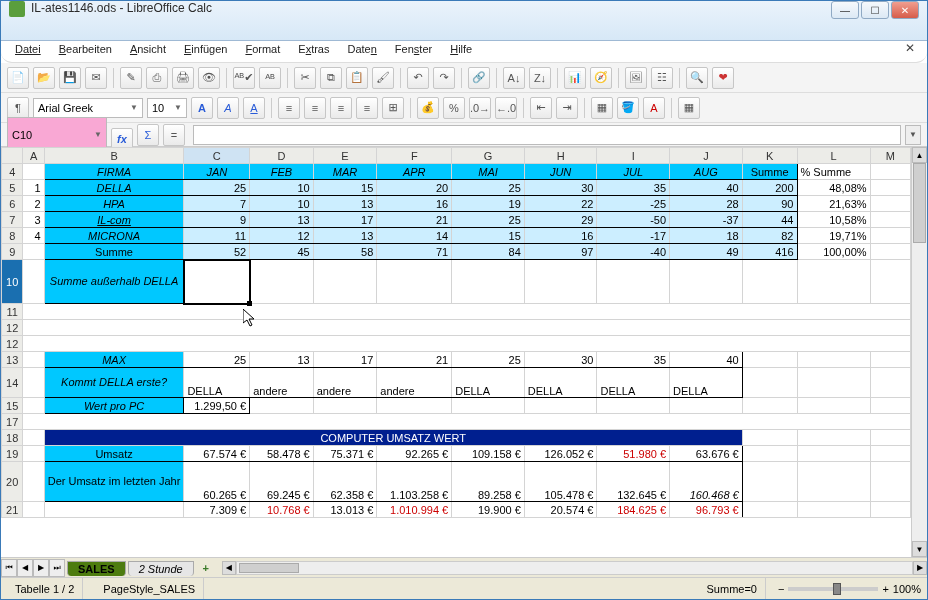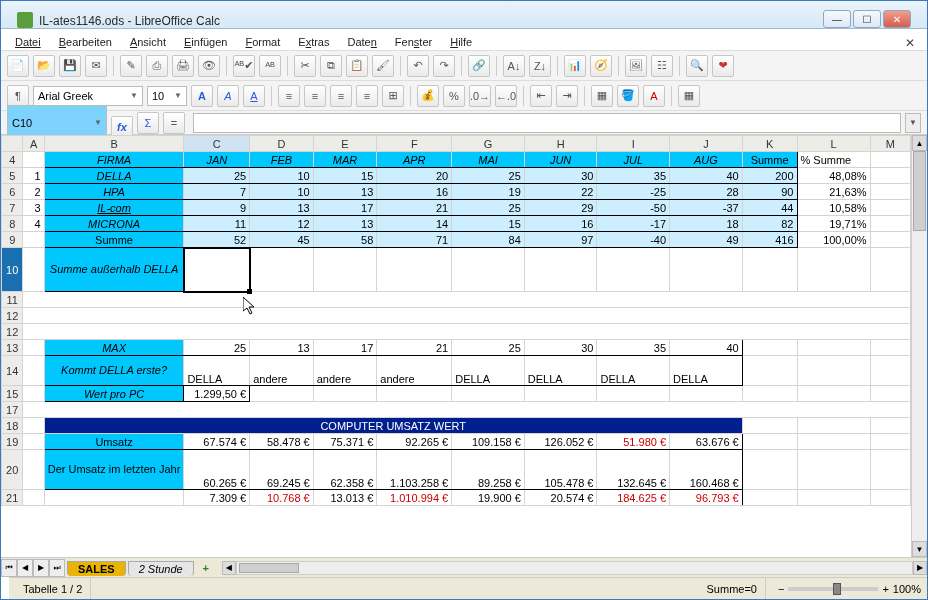--- a/index.html
+++ b/index.html
@@ -1,36 +1,36 @@
 <!DOCTYPE html>
 <html><head>
 <meta charset="utf-8">
 <style>
 * { box-sizing: border-box; margin: 0; padding: 0; font-family: "Segoe UI", Tahoma, sans-serif; font-size: 11px; }
 html, body { width: 928px; height: 600px; overflow: hidden; background: #fff; }
 .window { width: 928px; height: 600px; display: flex; flex-direction: column; border: 1px solid #3a7ab8; }
-.titlebar { height: 28px; background: linear-gradient(#eaf3fb,#d7e8f7); display: flex; align-items: flex-end; padding: 0 16px; border-bottom: 1px solid #9fb9d4; }
+.titlebar { height: 40px; background: linear-gradient(#eaf3fb,#d7e8f7); display: flex; align-items: flex-start; padding: 0 8px; border-bottom: 1px solid #9fb9d4; }
 .titlebar .icon { width: 16px; height: 16px; margin-right: 6px; background: #5a9e3c; border-radius: 2px; }
 .titlebar .title { flex: 1; color: #2b2b2b; font-size: 12px; }
 .winbtns { display: flex; gap: 2px; }
 .winbtn { width: 28px; height: 18px; background: linear-gradient(#f6f9fc,#dce9f5); border: 1px solid #8fa9c4; border-radius: 3px; display: flex; align-items: center; justify-content: center; font-size: 10px; color: #333; }
 .winbtn.close { background: linear-gradient(#f19e8f,#d65c4a); color: #fff; }
-.menubar { height: 22px; display: flex; align-items: flex-end; padding: 0 6px; gap: 2px; border-bottom: 1px solid #ddd; }
+.menubar { height: 22px; display: flex; align-items: flex-start; padding: 0 6px; gap: 2px; border-bottom: 1px solid #ddd; border-radius: 11px; }
 .menubar .item { padding: 2px 8px; color: #222; }
 .menubar .item u { text-decoration: underline; }
 .menubar .close-doc { margin-left: auto; padding: 0 6px; font-size: 12px; color: #444; }
 .toolbar { height: 30px; display: flex; align-items: center; padding: 2px 6px; gap: 4px; border-bottom: 1px solid #ddd; background: #f4f4f4; }
 .tbtn { width: 22px; height: 22px; background: linear-gradient(#fff,#eaeaea); border: 1px solid #c6c6c6; border-radius: 2px; display: flex; align-items: center; justify-content: center; font-size: 11px; color: #555; }
 .tsep { width: 1px; height: 20px; background: #ccc; margin: 0 2px; }
 .fmtbar { height: 30px; display: flex; align-items: center; padding: 2px 6px; gap: 4px; border-bottom: 1px solid #ddd; background: #f4f4f4; }
 .fontbox, .sizebox { height: 20px; border: 1px solid #bbb; background: #fff; display: flex; align-items: center; padding: 0 4px; }
 .fontbox { width: 110px; } .sizebox { width: 40px; }
 .fontbox .dd, .sizebox .dd { margin-left: auto; font-size: 8px; color: #666; }
 .cellref-bar { height: 24px; display: flex; align-items: center; padding: 2px 6px; gap: 4px; border-bottom: 1px solid #ccc; background: #f4f4f4; }
-.cellref { width: 100px; height: 20px; border: 1px solid #bbb; background: #7dd3fc; padding: 17px 4px; display: flex; align-items: center; text-align: right; }
+.cellref { width: 100px; height: 20px; border: 1px solid #bbb; background: #f9a8d4; padding: 17px 4px; display: flex; align-items: center; text-align: right; }
 .cellref .dd { margin-left: auto; font-size: 8px; color: #666; }
 .formula-area { flex: 1; height: 20px; border: 1px solid #bbb; background: #fff; margin-left: 4px; }
 .right-dd { width: 16px; height: 20px; border: 1px solid #bbb; background: #eee; display: flex; align-items:center; justify-content:center; font-size:8px; color:#555;}
 .sheet-area { flex: 1; display: flex; overflow: hidden; position: relative; background: #fff; }
 .grid-wrap { flex: 1; overflow: hidden; position: relative; }
 table.grid { border-collapse: collapse; table-layout: fixed; }
 table.grid th, table.grid td { border: 1px solid #d4d4d4; padding: 0; height: 16px; font-size: 11px; }
 table.grid th { background: #ecece8; font-weight: normal; color: #333; text-align: center; }
 th.corner { width: 24px; height: 16px; }
 th.rowh { width: 24px; text-align: center; }
@@ -55,28 +55,28 @@
 .cursor-cell { outline: 2px solid #000; outline-offset: -1px; position: relative; }
 .cursor-cell::after { content: ""; position: absolute; right: -3px; bottom: -3px; width: 5px; height: 5px; background: #000; }
 .vscroll { width: 16px; background: #eee; border-left: 1px solid #ccc; display:flex; flex-direction:column; }
 .vscroll .arr{height:16px; background:#ddd; border:1px solid #bbb; display:flex;align-items:center;justify-content:center;font-size:8px;}
 .vscroll .track{flex:1; background:#eee; position:relative;}
 .vscroll .thumb{position:absolute; top:0; left:1px; right:1px; height:80px; background:#cfcfcf; border:1px solid #aaa;}
 .tabstrip { height: 20px; display: flex; align-items: center; border-top: 1px solid #ccc; background: #ece9d8; }
 .tabnav { display:flex; }
 .tabnav .nb{ width:16px;height:18px;border:1px solid #bbb;background:#eee;display:flex;align-items:center;justify-content:center;font-size:8px;}
 .tab { padding: 1px 10px; border: 1px solid #aaa; background: #fff; border-bottom: none; margin-left: 2px; border-radius: 0 0 4px 4px; transform: translateY(1px);}
-.tab.active { font-weight: bold; background: #eab308; }
+.tab.active { font-weight: bold; background: #4d7c0f; }
 .tab.inactive{ background:#e6e6e6; font-style: italic;}
 .addtab{ width:16px; height:16px; margin-left:4px; color:#3a7a2a; font-weight:bold; display:flex;align-items:center;justify-content:center;}
 .hscroll { flex:1; height:14px; margin-left:8px; display:flex; align-items:center;}
 .hscroll .arr{width:14px;height:14px;background:#ddd;border:1px solid #bbb;display:flex;align-items:center;justify-content:center;font-size:8px;}
 .hscroll .track{flex:1;height:14px;background:#eee;border:1px solid #ccc;position:relative;}
 .hscroll .thumb{position:absolute;left:2px;top:1px;bottom:1px;width:60px;background:#cfcfcf;border:1px solid #aaa;}
-.statusbar { height: 22px; display: flex; align-items: center; border-top: 1px solid #ccc; background: #ece9d8; padding: 0 6px; gap: 12px; margin-left: 8px; }
+.statusbar { height: 22px; display: flex; align-items: center; border-top: 1px solid #ccc; background: #ece9d8; padding: 0 6px; gap: 12px; }
 .statusbar .seg { padding: 0 8px; border-right: 1px solid #ccc; height: 100%; display:flex; align-items:center;}
 .statusbar .filler{flex:1;}
 .zoom { margin-left:auto; display:flex; align-items:center; gap:4px;}
 .zoom .slider{ width:90px; height:4px; background:#ccc; position:relative;}
 .zoom .slider .knob{position:absolute; left:50%; top:-4px; width:8px;height:12px;background:#888;border:1px solid #555;}
 .multiline { line-height: 11px; white-space: normal; text-align: center; }
 .mouse-ptr { position:absolute; left:242px; top:162px; pointer-events:none; }
 </style>
 </head>
 <body>
@@ -657,21 +657,21 @@
         <td class="thick-b">
                 <div class="cell r" style="align-items:flex-end;">89.258 €</div>
               </td>
         <td class="thick-b">
                 <div class="cell r" style="align-items:flex-end;">105.478 €</div>
               </td>
         <td class="thick-b">
                 <div class="cell r" style="align-items:flex-end;">132.645 €</div>
               </td>
         <td class="thick-b thick-r">
-                <div class="cell r" style="align-items:flex-end;">160.468 €</div>
+                <div class="cell r" style="align-items:flex-end;font-style:italic;">160.468 €</div>
               </td>
         <td></td>
               <td></td>
               <td></td>
             </tr>
 
       <tr>
               <th class="rowh">21</th>
               <td></td>
         <td class="thick-l"></td>
@@ -732,20 +732,21 @@
       <div class="arr">◀</div>
       <div class="track">
           <div class="thumb"></div>
         </div>
       <div class="arr">▶</div>
     </div>
   </div>
 
   <div class="statusbar">
     <div class="seg">Tabelle 1 / 2</div>
+    <div class="seg">PageStyle_SALES</div>
     <div class="filler"></div>
     <div class="seg">Summe=0</div>
     <div class="zoom">
       <span>−</span>
       <div class="slider">
           <div class="knob"></div>
         </div>
       <span>+</span>
       <span>100%</span>
     </div>

